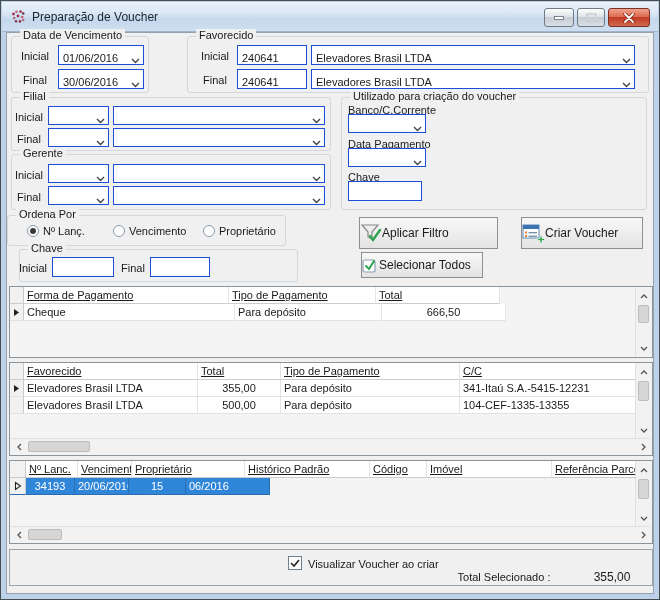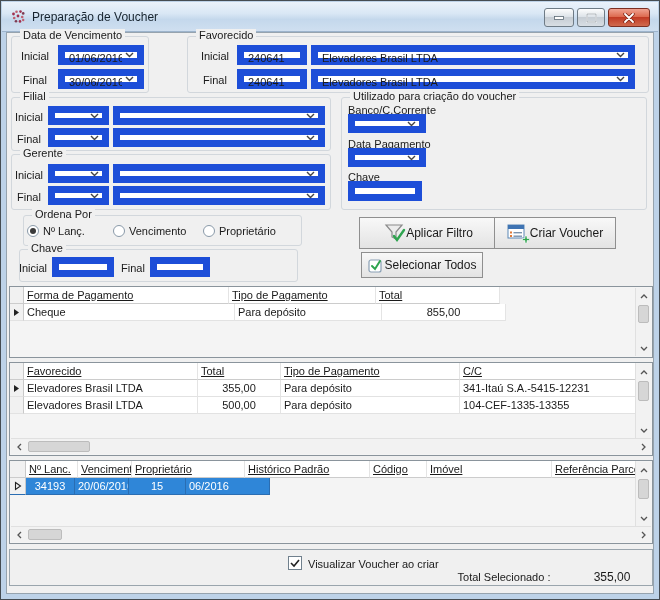--- a/index.html
+++ b/index.html
@@ -12,26 +12,26 @@
   .title-text{font-size:12px;color:#16232e;margin-left:6px;}
   .capbtns{position:absolute;top:7px;right:9px;display:flex;gap:3px;}
   .cap{height:19px;border:1px solid #6e7b86;border-radius:3px;display:flex;align-items:center;justify-content:center;
        background:linear-gradient(#fdfdfd,#dde3e9 45%,#c6cdd4 50%,#d8dee4);}
   .cap.close{width:42px;background:linear-gradient(#f0a290,#dd6b50 45%,#c23b24 50%,#d06a4e);border-color:#7c2f22;}
   .client{position:absolute;left:5px;right:5px;top:31px;bottom:5px;background:#f0f0f0;border:1px solid #96a3ae;}
   .grp{position:absolute;border:1px solid #d2d7dc;border-radius:3px;}
   .legend{position:absolute;top:-8px;left:8px;background:#f0f0f0;padding:0 3px;font-size:11px;white-space:nowrap;}
   .lbl{position:absolute;font-size:11px;white-space:nowrap;}
   .tr{text-align:center;}
-  .combo,.tb{position:absolute;background:#fff;border:7px solid #1d4ed8;display:flex;align-items:flex-start;}
+  .combo,.tb{position:absolute;background:#fff;border:1px solid #1d4ed8;display:flex;align-items:flex-end;}
   .cval{flex:1;padding:0 4px;font-size:11px;white-space:nowrap;overflow:hidden;}
   .chev{width:15px;flex:none;display:flex;justify-content:center;align-items:center;}
   .radio{position:absolute;width:12px;height:12px;border:1px solid #8a9aa9;border-radius:50%;background:#fff;}
   .radio.on::after{content:"";position:absolute;left:2px;top:2px;width:6px;height:6px;border-radius:50%;background:#3a3a3a;}
-  .btn{position:absolute;display:flex;align-items:center;justify-content:center;
+  .btn{position:absolute;display:flex;align-items:center;
        background:linear-gradient(#f8f8f8,#e3e3e3);border:1px solid #8f8f8f;font-size:12px;cursor:default;}
   .grid{position:absolute;background:#f4f4f4;border:1px solid #8a949c;overflow:hidden;}
   .grow{display:flex;}
   .c{flex:none;height:17px;line-height:16px;font-size:11px;padding:0 3px;background:#fff;
      border-right:1px solid #e4e4e4;border-bottom:1px solid #e2e2e2;white-space:nowrap;overflow:hidden;position:relative;}
   .hd .c{border-bottom:1px solid #cccccc;text-decoration:underline;}
   .ind{background:#f1f1f1;border-right:1px solid #c9c9c9;display:flex;align-items:center;justify-content:center;padding:0;}
   .sel .c{background:#2f86d8;color:#fff;border-right-color:#2a6db2;border-bottom-color:#2a6db2;}
   .sel .ind{background:#f1f1f1;color:#000;border-right-color:#c9c9c9;}
   .vs{position:absolute;top:1px;right:1px;bottom:1px;width:16px;background:#f2f2f2;border-left:1px solid #e0e0e0;}
@@ -231,21 +231,21 @@
         <svg width="9" height="6">
           <path d="M1 1 L4.5 4.5 L8 1" fill="none" stroke="#444" stroke-width="1.4"></path>
         </svg>
       </span>
   </div>
   <span class="lbl" style="left:347px;top:170px">Chave</span>
   <div class="tb" style="left:347px;top:180px;width:74px;height:20px">
     <span class="cval"></span>
   </div>
 
-  <div class="grp" style="left:22px;top:214px;width:279px;height:31px">
+  <div class="grp" style="left:6px;top:214px;width:279px;height:31px">
     <span class="legend">Ordena Por</span>
   </div>
   <span class="radio on" style="left:26px;top:224px"></span>
   <span class="lbl" style="left:42px;top:224px">Nº Lanç.</span>
   <span class="radio" style="left:112px;top:224px"></span>
   <span class="lbl" style="left:128px;top:224px">Vencimento</span>
   <span class="radio" style="left:202px;top:224px"></span>
   <span class="lbl" style="left:218px;top:224px">Proprietário</span>
 
   <div class="grp" style="left:18px;top:248px;width:279px;height:33px">
@@ -262,21 +262,21 @@
 
   <div class="btn" style="left:358px;top:216px;width:139px;height:32px">
     <span style="display:flex">
       <svg width="22" height="20" viewBox="0 0 22 20">
         <path d="M2 2 H18 L12 9 V16 L8 14 V9 Z" fill="#ececec" stroke="#8a8a8a" stroke-width="1.2"></path>
         <path d="M10 13 L13 17 L20 7" fill="none" stroke="#2ea44f" stroke-width="2.4" stroke-linecap="round"></path>
       </svg>
     </span>
     <span>Aplicar Filtro</span>
   </div>
-  <div class="btn" style="left:493px;top:216px;width:122px;height:32px">
+  <div class="btn" style="left:520px;top:216px;width:122px;height:32px">
     <span style="display:flex">
       <svg width="23" height="19" viewBox="0 0 23 19">
         <rect x="1" y="1" width="16" height="13" fill="#ffffff" stroke="#5b87b5" stroke-width="1"></rect>
         <rect x="1" y="1" width="16" height="4" fill="#3f74b3"></rect>
         <rect x="3" y="7.5" width="2" height="2" fill="#e07b39"></rect>
           <rect x="3" y="11" width="2" height="2" fill="#e07b39"></rect>
         <rect x="6.5" y="8" width="8.5" height="1.4" fill="#7a93ad"></rect>
           <rect x="6.5" y="11.5" width="8.5" height="1.4" fill="#7a93ad"></rect>
         <path d="M18 12 H20 V14.5 H22.5 V16.5 H20 V19 H18 V16.5 H15.5 V14.5 H18 Z" fill="#2ea44f" stroke="#ffffff" stroke-width="0.6"></path>
       </svg>
@@ -301,21 +301,21 @@
       <div class="c" style="width:124px">Total</div>
     </div>
     <div class="grow">
       <div class="c ind" style="width:14px">
           <svg width="7" height="9">
             <path d="M1 1 L6 4.5 L1 8 Z" fill="#222"></path>
           </svg>
         </div>
       <div class="c" style="width:211px">Cheque</div>
       <div class="c" style="width:147px">Para depósito</div>
-      <div class="c tr" style="width:124px">855,00</div>
+      <div class="c tr" style="width:124px">666,50</div>
     </div>
     <div class="vs">
       <span class="sbtn" style="top:0">
           <svg width="8" height="5">
             <path d="M1 4 L4 1 L7 4" fill="none" stroke="#555" stroke-width="1.3"></path>
           </svg>
         </span>
       <span class="thumb" style="left:2px;right:2px;top:17px;height:18px"></span>
       <span class="sbtn" style="bottom:0">
           <svg width="8" height="5">

